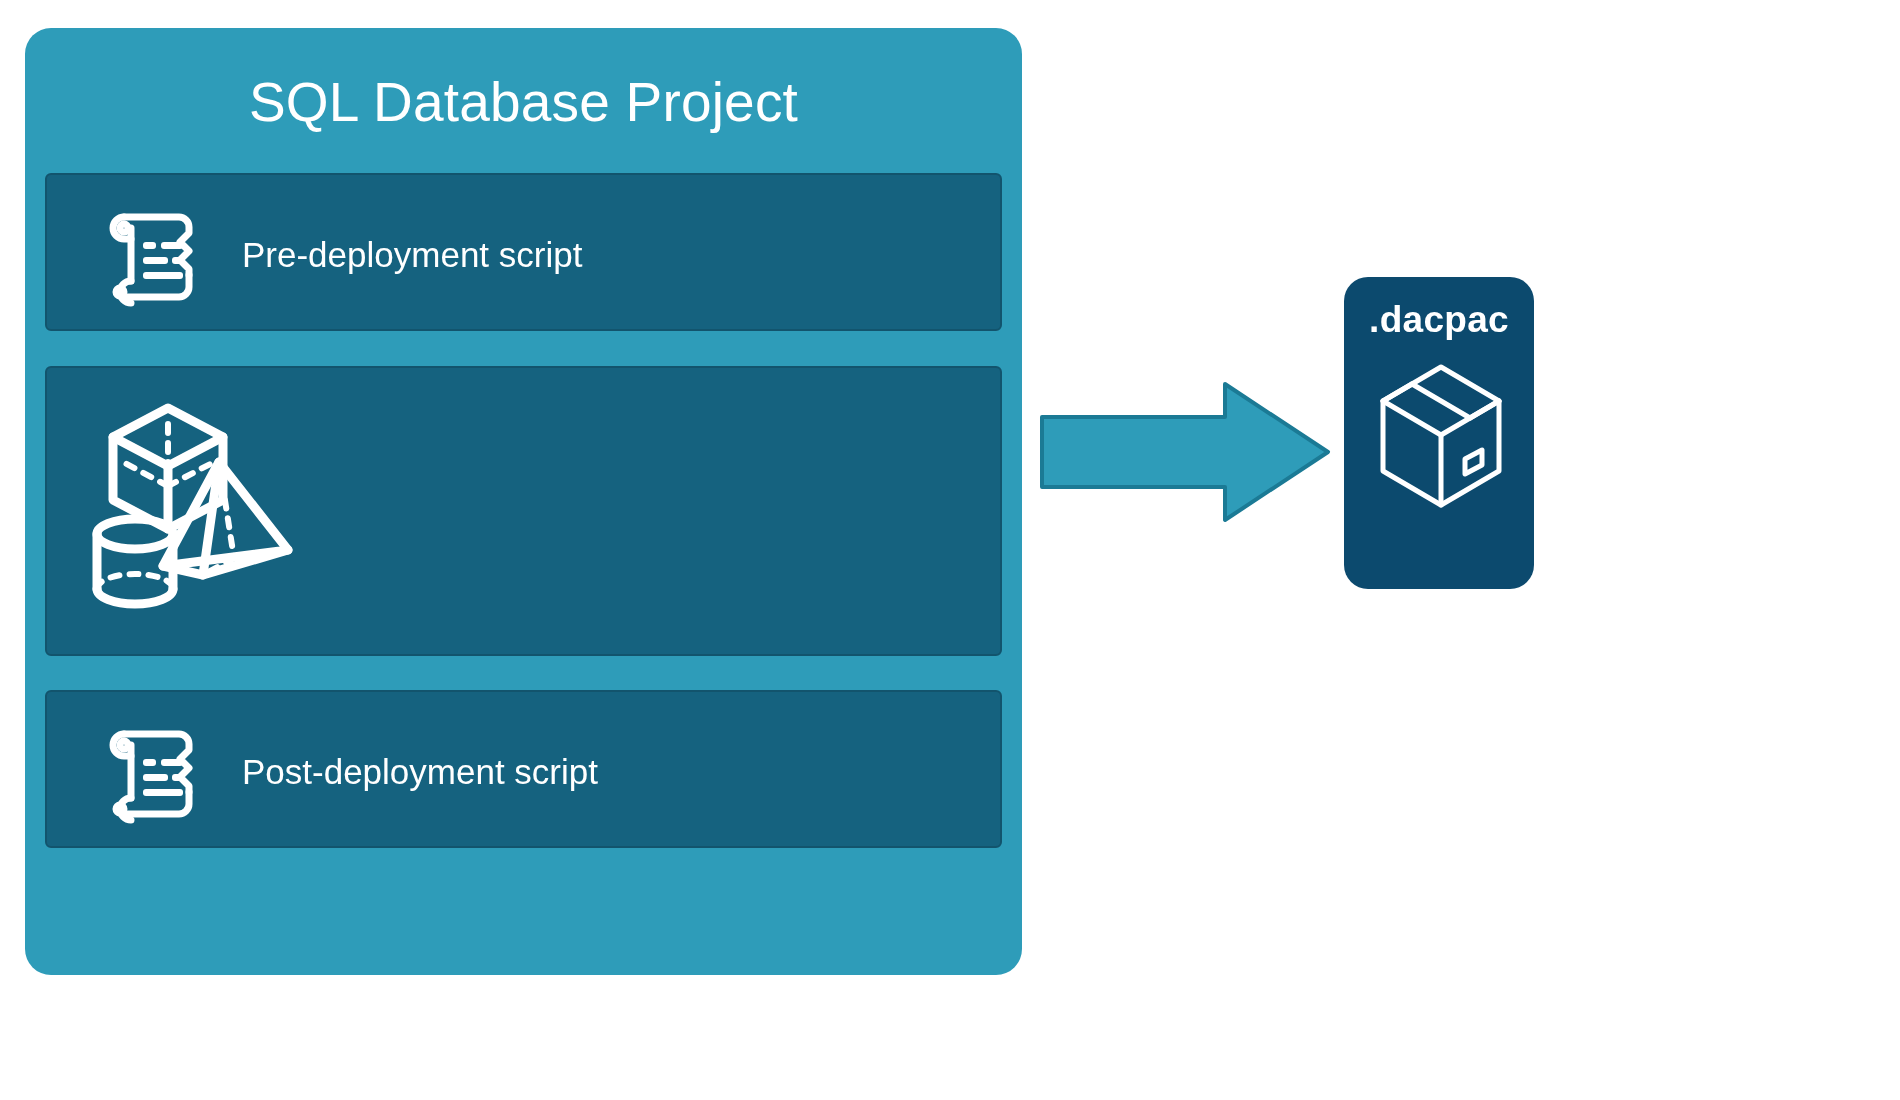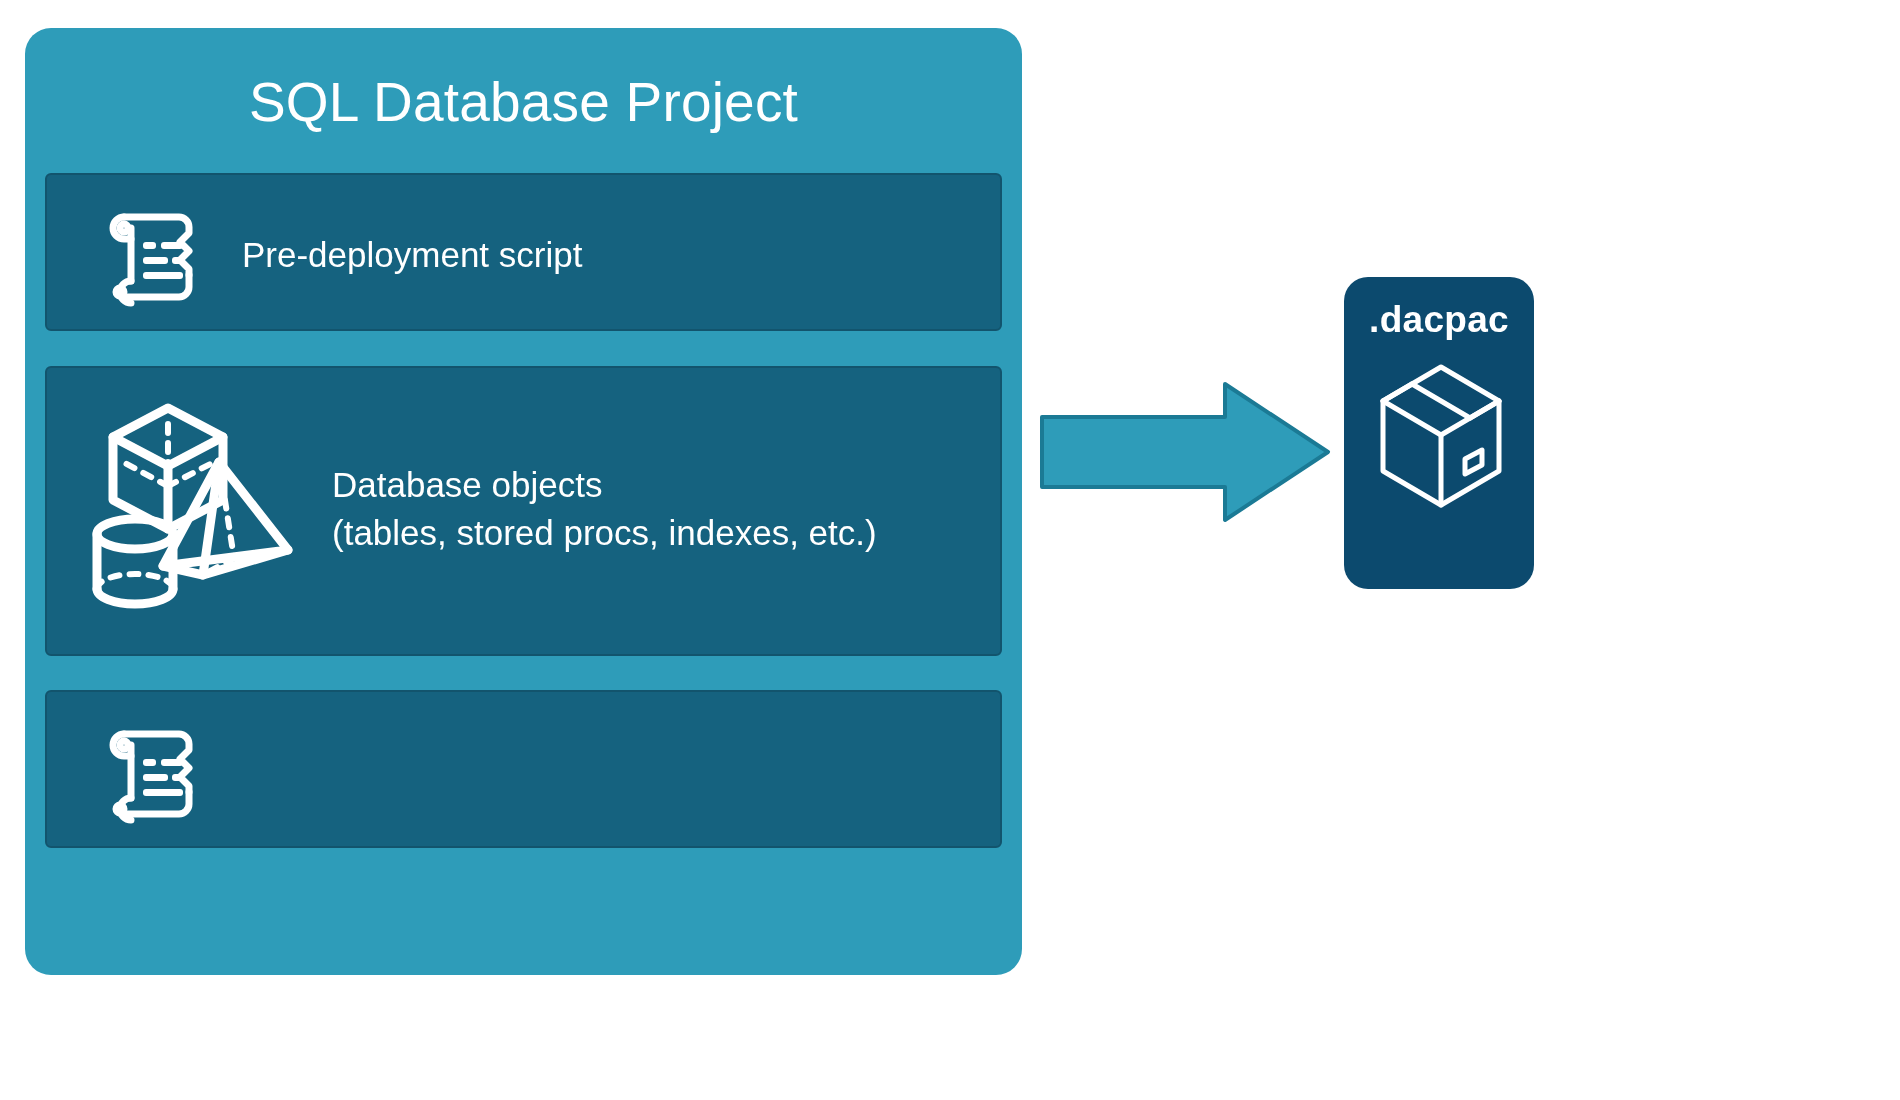--- a/index.html
+++ b/index.html
@@ -142,24 +142,20 @@
               <ellipse cx="52" cy="144" rx="38" ry="15"></ellipse>
               <path d="M14 144 V199"></path>
               <path d="M90 144 V199"></path>
               <path d="M14 199 a38 15 0 0 0 76 0"></path>
             </g>
             <path d="M14 199 a38 15 0 0 1 76 0" fill="none" stroke="#ffffff" stroke-width="6" stroke-linecap="round" stroke-dasharray="9 10"></path>
           </g>
         </svg>
       </div>
 
-      <div class="inner-label" id="label-objs">
-        <span class="l1">Database objects</span>
-        <span class="l2">(tables, stored procs, indexes, etc.)</span>
-      </div>
     </div>
 
     <div class="inner-box" id="box-post">
 
       <div class="icon-slot" id="icon-post">
         <svg viewBox="0 0 110 106" width="110" height="106">
           <g fill="none" stroke="#ffffff" stroke-width="7" stroke-linecap="round" stroke-linejoin="round">
             <path d="M33 16 H88 a10 10 0 0 1 10 10 l0 6 -9 9 9 9 -9 9 9 9 0 6"></path>
             <path d="M33 16 a11 11 0 0 0 -11 11 a11 11 0 0 0 11 11 H40"></path>
             <circle cx="33" cy="27" r="4"></circle>
@@ -171,20 +167,21 @@
           <g fill="#ffffff">
             <rect x="52" y="41" width="13" height="7" rx="3"></rect>
             <rect x="70" y="41" width="22" height="7" rx="3"></rect>
             <rect x="52" y="56" width="25" height="7" rx="3"></rect>
             <rect x="81" y="56" width="11" height="7" rx="3"></rect>
             <rect x="52" y="71" width="40" height="7" rx="3"></rect>
           </g>
         </svg>
       </div>
 
+      <div class="inner-label" id="label-post">Post-deployment script</div>
     </div>
   </div>
 
   <div class="build-arrow">
     <svg viewBox="0 0 290 140" width="290" height="140">
       <polygon points="2,35 185,35 185,2 288,70 185,138 185,105 2,105" fill="#2e9cb9" stroke="#1b7a95" stroke-width="4" stroke-linejoin="round"></polygon>
     </svg>
   </div>
 
   <div class="dacpac-card">

